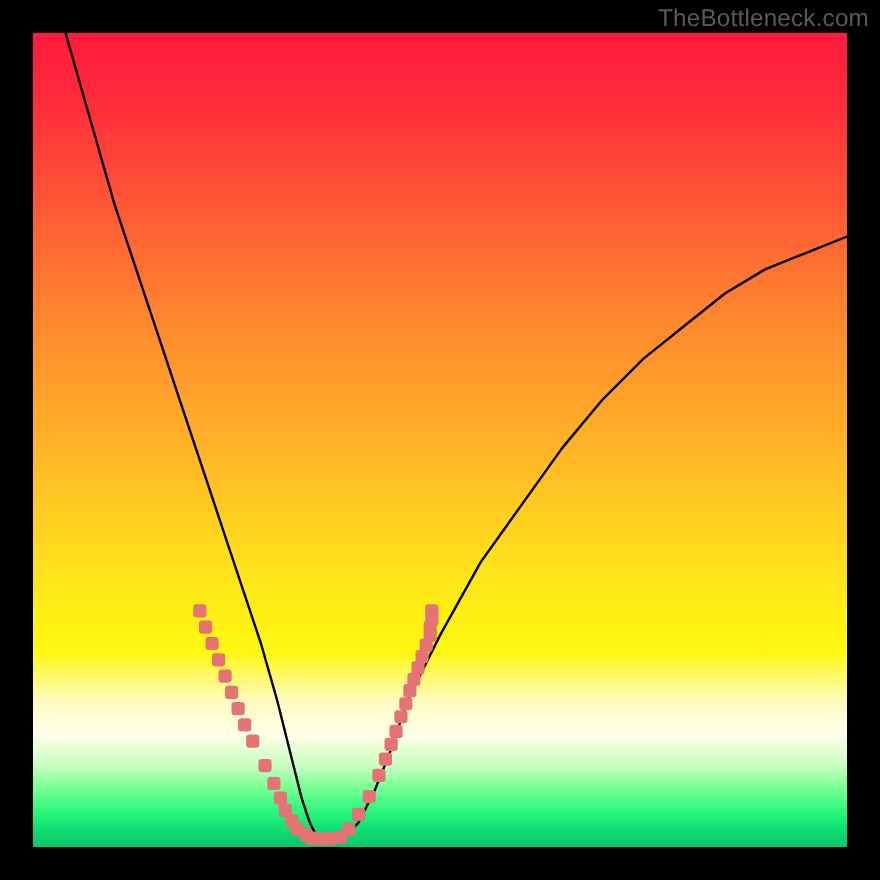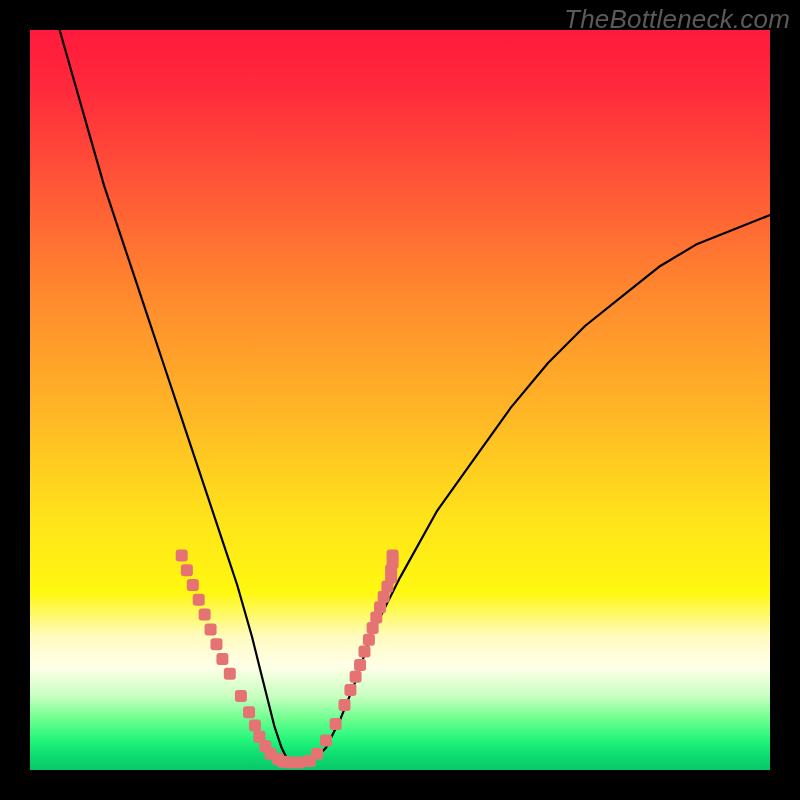--- a/index.html
+++ b/index.html
@@ -31,25 +31,24 @@
       #70ff90 93%,
       #22f57a 96%,
       #0edc70 98%,
       #08c868 100%
     );
   }
   .watermark {
     position: absolute;
     top: 4px;
     right: 10px;
-    font-size: 26px;
+    font-size: 22px;
     font-weight: 400;
     color: #5a5a5a;
     letter-spacing: 0.2px;
-    font-style: italic;
   }
   svg.plot {
     position: absolute;
     left: 30px;
     top: 30px;
     width: 740px;
     height: 740px;
   }
 </style>
 </head>

